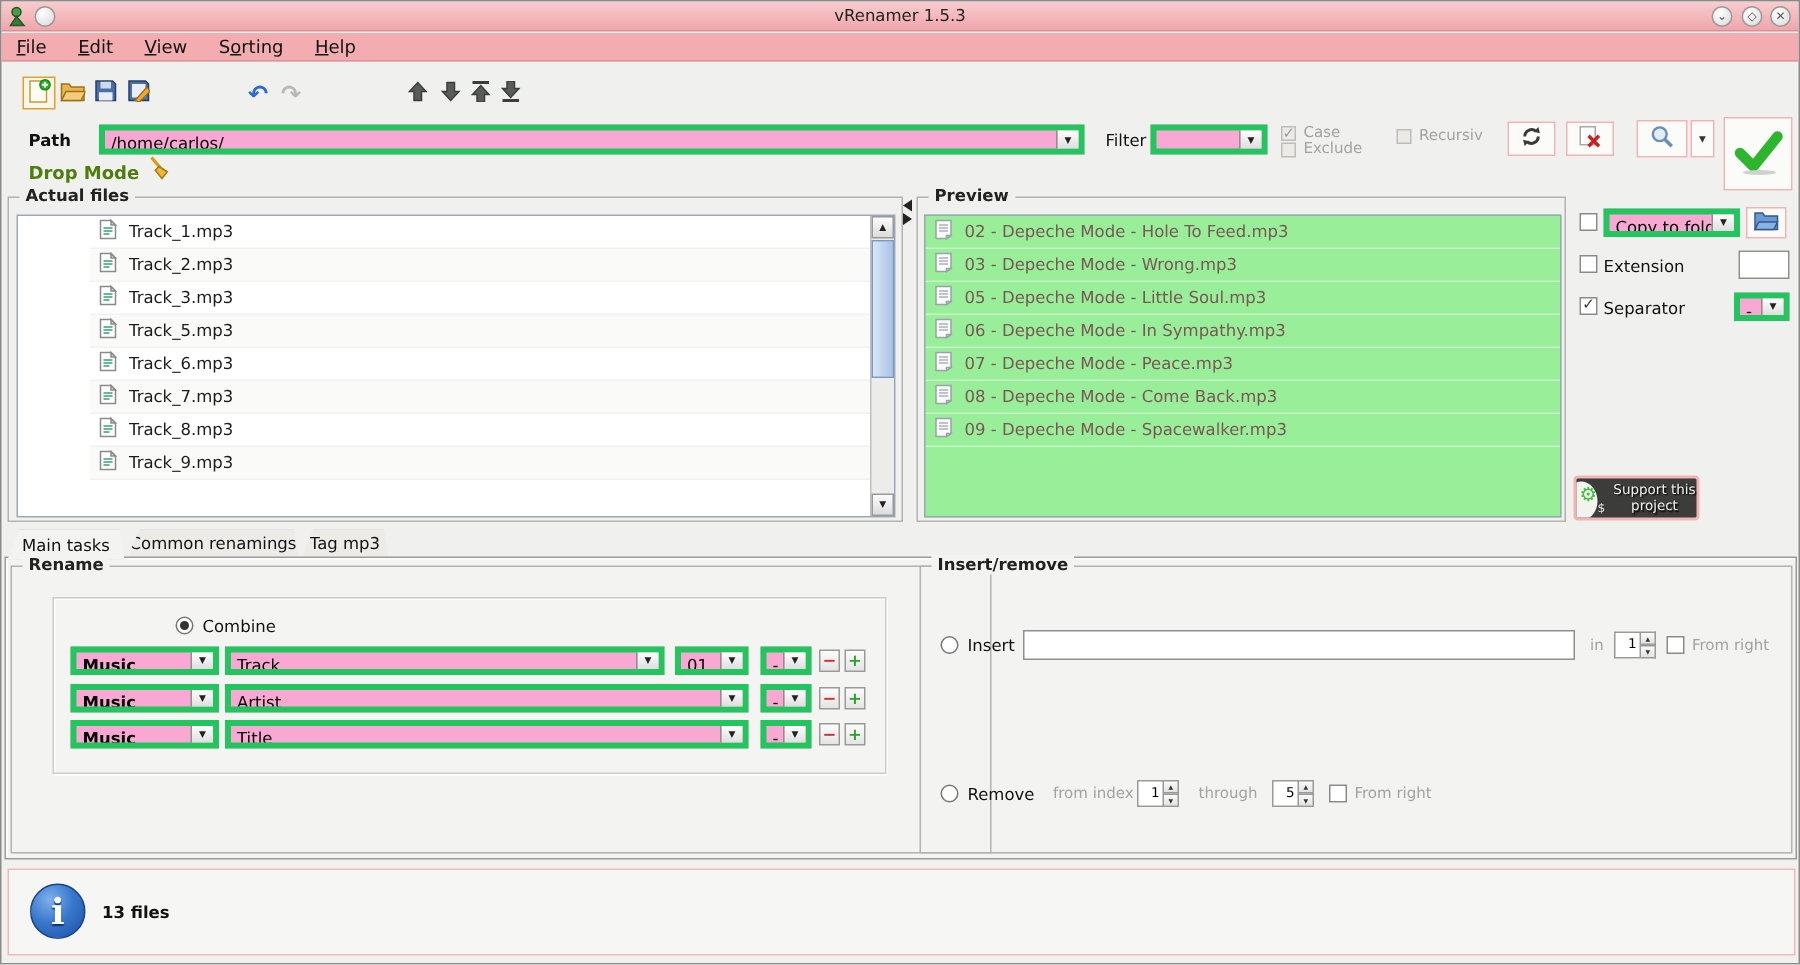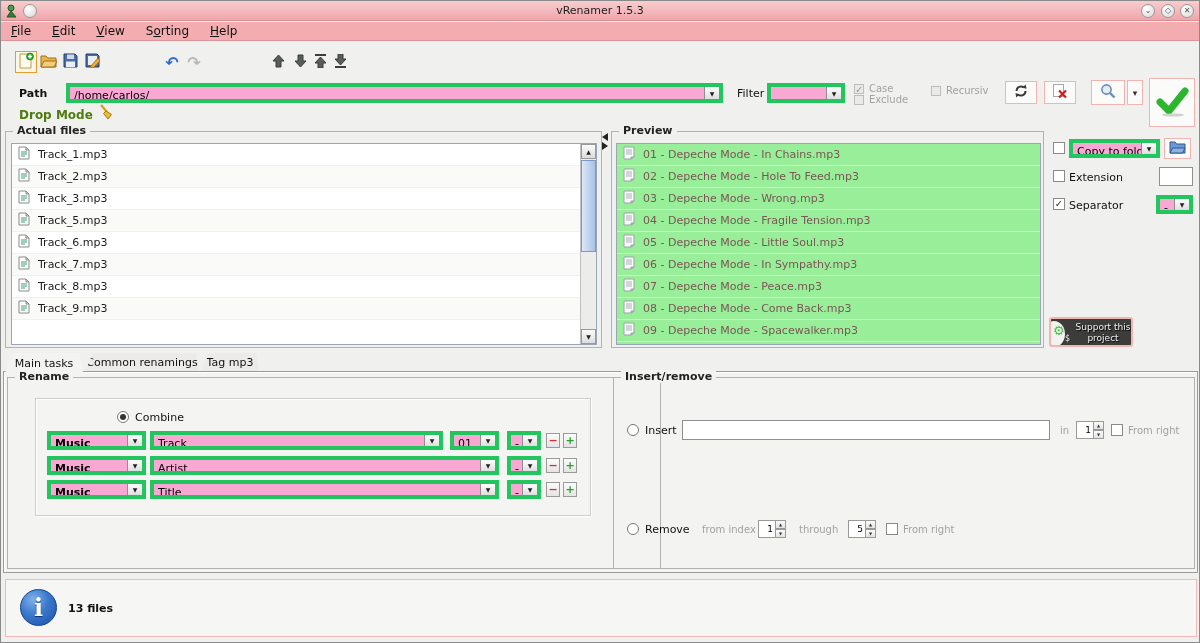--- a/index.html
+++ b/index.html
@@ -59,21 +59,21 @@
   .broom { position:absolute; left:96px; top:103px; }
 
   
   .group { position:absolute; border:1px solid #b2b2b0; }
   .group > .legend { position:absolute; top:-8px; left:7px; padding:0 4px; font-size:11px;
     font-weight:bold; color:#222; background:#f0f0ee; }
   .group.on-panel > .legend { background:#f3f3f1; }
 
   
   .filelist { position:absolute; left:5px; top:11px; width:586px; height:202px;
-    background:#fff; border:1px solid #98a6b5; overflow:hidden; }
+    background:#fff; border:1px solid #98a6b5; overflow:hidden;padding-left:48px; }
   .filelist .row { height:22px; display:flex; align-items:center; gap:8px; padding-left:6px;
     font-size:11px; color:#1c1c1c; border-bottom:1px solid #f1f1f1; }
   .filelist .row:nth-child(even) { background:#fafaf9; }
   .previewlist { position:absolute; left:4px; top:11px; width:425px; height:202px;
     background:#99ef99; border:1px solid #98a6b5; overflow:hidden; }
   .previewlist .row { height:22px; display:flex; align-items:center; gap:8px; padding-left:6px;
     font-size:11px; color:#7a5656; border-bottom:1px solid rgba(255,255,255,0.45); }
 
   
   .vscroll { position:absolute; right:0; top:0; width:16px; height:200px; background:#ececea; border-left:1px solid #c0c0c0; }
@@ -351,45 +351,29 @@
 
   <div class="group" style="left:610px; top:130px; width:433px; height:217px;">
     <span class="legend">Preview</span>
     <div class="previewlist">
       <div class="row">
           <span><svg width="12" height="14">
               <path d="M1 1 h10 v10 l-3 2 h-7 z" fill="#fafafa" stroke="#9aa2aa"></path>
               <path d="M11 11 l-3 2 v-2 z" fill="#d8d8d8" stroke="#9aa2aa"></path>
               <path d="M3 4 h6 M3 6 h6 M3 8 h6" stroke="#aab2ba" stroke-width="1"></path>
             </svg></span>
-          <span>01 - Depeche Mode - In Chains.mp3</span>
-        </div>
-      <div class="row">
-          <span><svg width="12" height="14">
-              <path d="M1 1 h10 v10 l-3 2 h-7 z" fill="#fafafa" stroke="#9aa2aa"></path>
-              <path d="M11 11 l-3 2 v-2 z" fill="#d8d8d8" stroke="#9aa2aa"></path>
-              <path d="M3 4 h6 M3 6 h6 M3 8 h6" stroke="#aab2ba" stroke-width="1"></path>
-            </svg></span>
           <span>02 - Depeche Mode - Hole To Feed.mp3</span>
         </div>
       <div class="row">
           <span><svg width="12" height="14">
               <path d="M1 1 h10 v10 l-3 2 h-7 z" fill="#fafafa" stroke="#9aa2aa"></path>
               <path d="M11 11 l-3 2 v-2 z" fill="#d8d8d8" stroke="#9aa2aa"></path>
               <path d="M3 4 h6 M3 6 h6 M3 8 h6" stroke="#aab2ba" stroke-width="1"></path>
             </svg></span>
           <span>03 - Depeche Mode - Wrong.mp3</span>
-        </div>
-      <div class="row">
-          <span><svg width="12" height="14">
-              <path d="M1 1 h10 v10 l-3 2 h-7 z" fill="#fafafa" stroke="#9aa2aa"></path>
-              <path d="M11 11 l-3 2 v-2 z" fill="#d8d8d8" stroke="#9aa2aa"></path>
-              <path d="M3 4 h6 M3 6 h6 M3 8 h6" stroke="#aab2ba" stroke-width="1"></path>
-            </svg></span>
-          <span>04 - Depeche Mode - Fragile Tension.mp3</span>
         </div>
       <div class="row">
           <span><svg width="12" height="14">
               <path d="M1 1 h10 v10 l-3 2 h-7 z" fill="#fafafa" stroke="#9aa2aa"></path>
               <path d="M11 11 l-3 2 v-2 z" fill="#d8d8d8" stroke="#9aa2aa"></path>
               <path d="M3 4 h6 M3 6 h6 M3 8 h6" stroke="#aab2ba" stroke-width="1"></path>
             </svg></span>
           <span>05 - Depeche Mode - Little Soul.mp3</span>
         </div>
       <div class="row">

